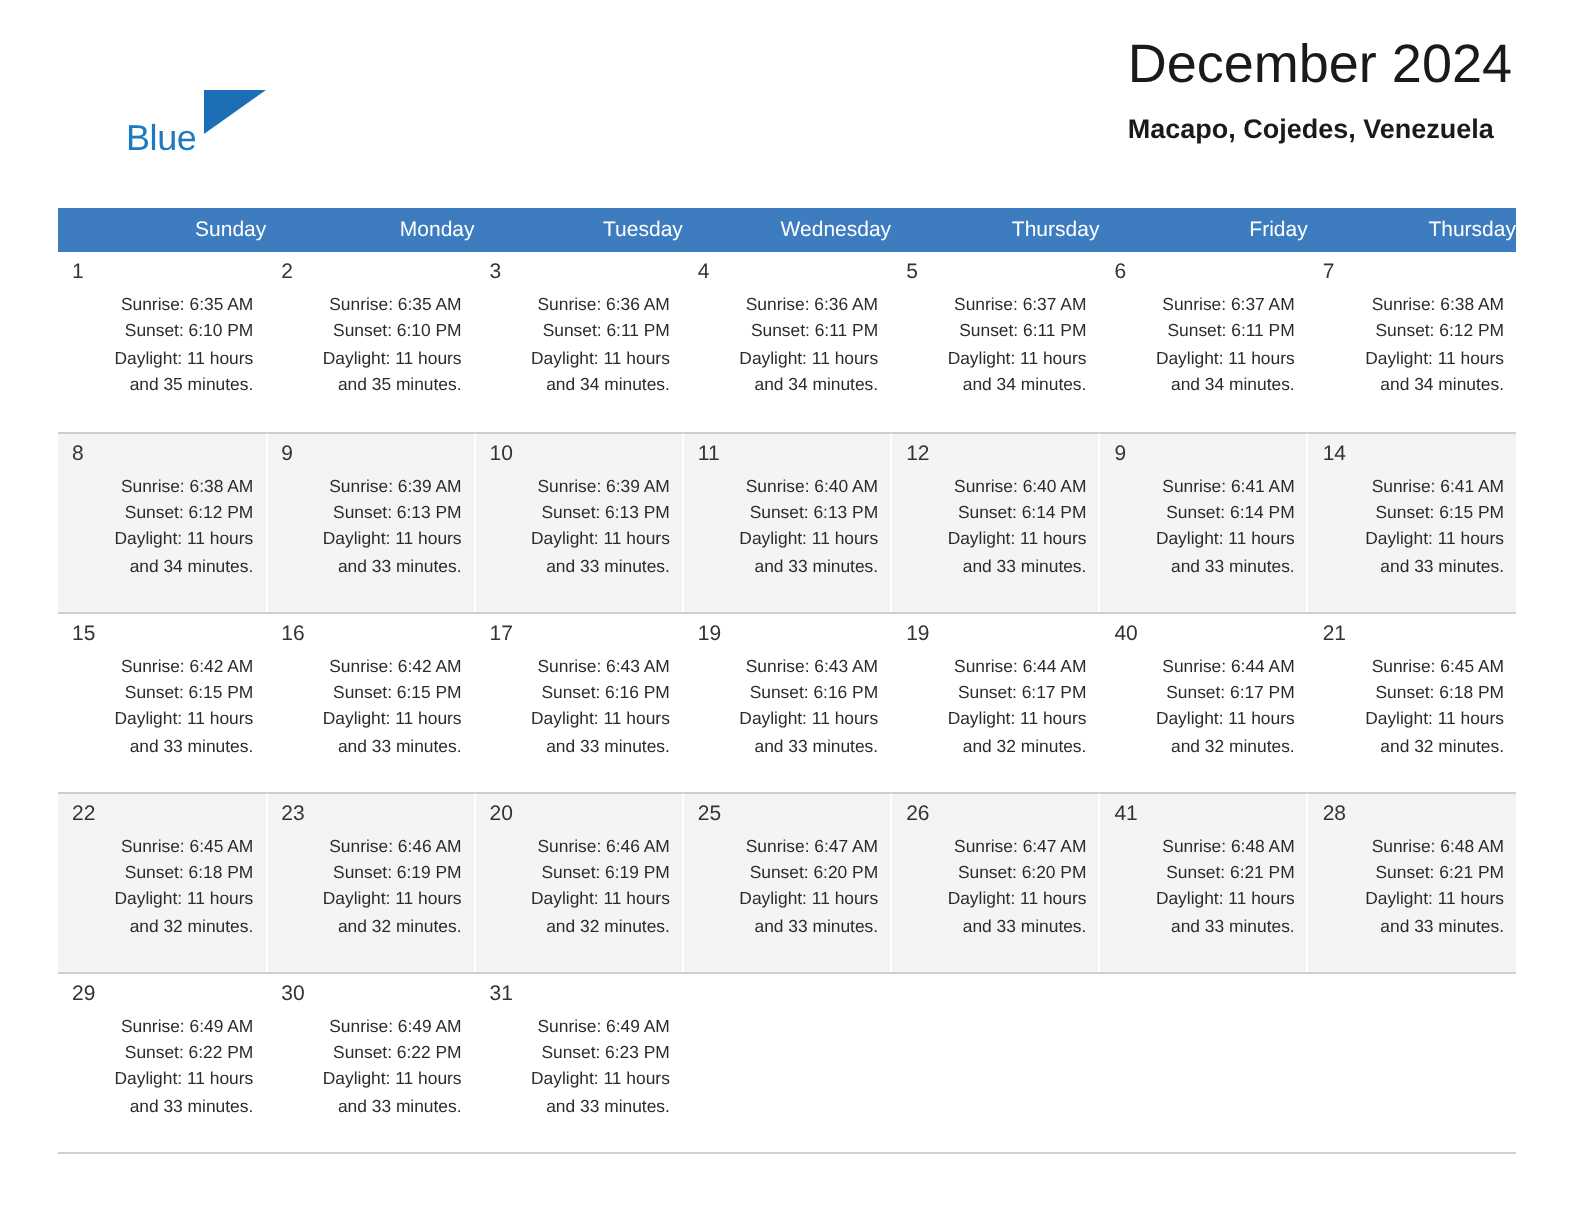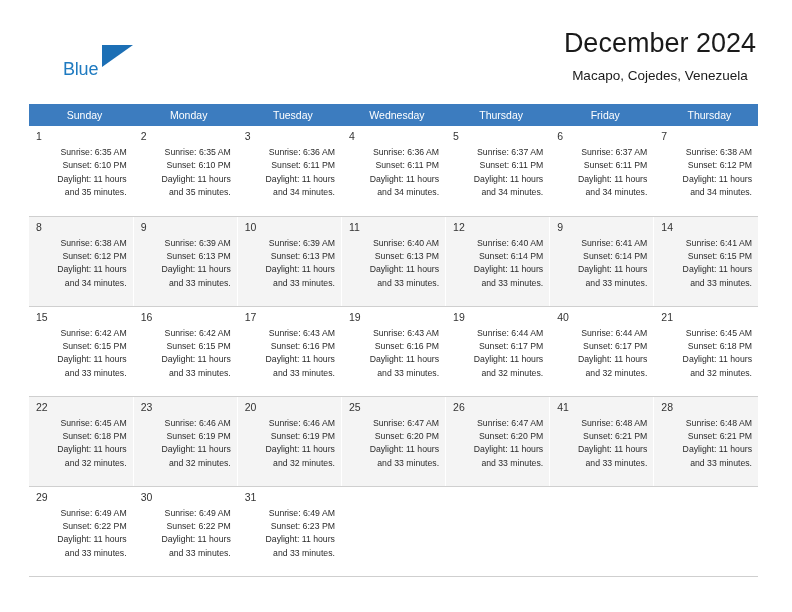--- a/index.html
+++ b/index.html
@@ -55,55 +55,55 @@
     left: 66px;
     top: 9px;
     width: 0; height: 0;
     border-left: 31px solid #1c6fb5;
     border-bottom: 22px solid transparent;
   }
 
   .title-block {
     position: absolute;
     right: 36px;
-    top: 26px;
-    text-align: center;
+    top: 15px;
+    text-align: left;
   }
   .cal-title {
     font-size: 27px;
     color: #1a1a1a;
     line-height: 34px;
     white-space: nowrap;
     font-weight: normal;
     margin: 0;
   }
   .cal-subtitle {
     font-size: 13.5px;
     color: #1a1a1a;
     line-height: 20px;
     margin-top: 6px;
     white-space: nowrap;
-    font-weight: normal;
+    font-weight: bold;
   }
 
   
   .calendar {
     position: absolute;
     left: 29px;
     top: 104px;
     width: 729px;
     border-collapse: collapse;
     table-layout: fixed;
   }
   .calendar th {
     background: #3c7cbf;
     color: #ffffff;
     font-size: 10.5px;
     font-weight: normal;
-    text-align: center;
+    text-align: right;
     padding: 5px 0 5px 7px;
     height: 21px;
     border: none;
     vertical-align: middle;
   }
   .calendar td {
     width: 104.14px;
     height: 90px;
     vertical-align: top;
     padding: 0;

